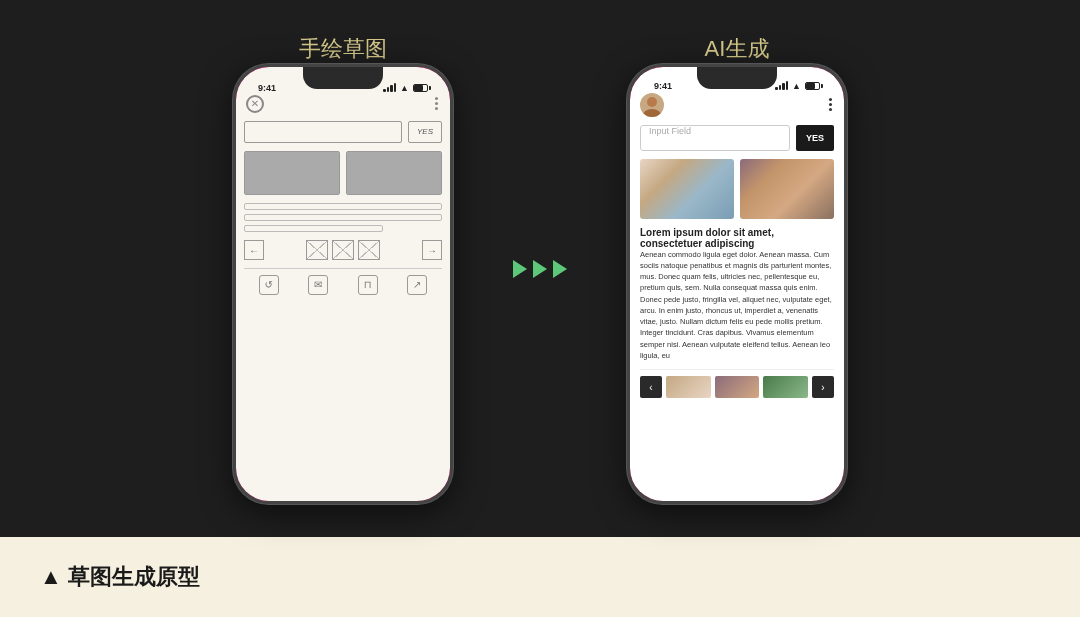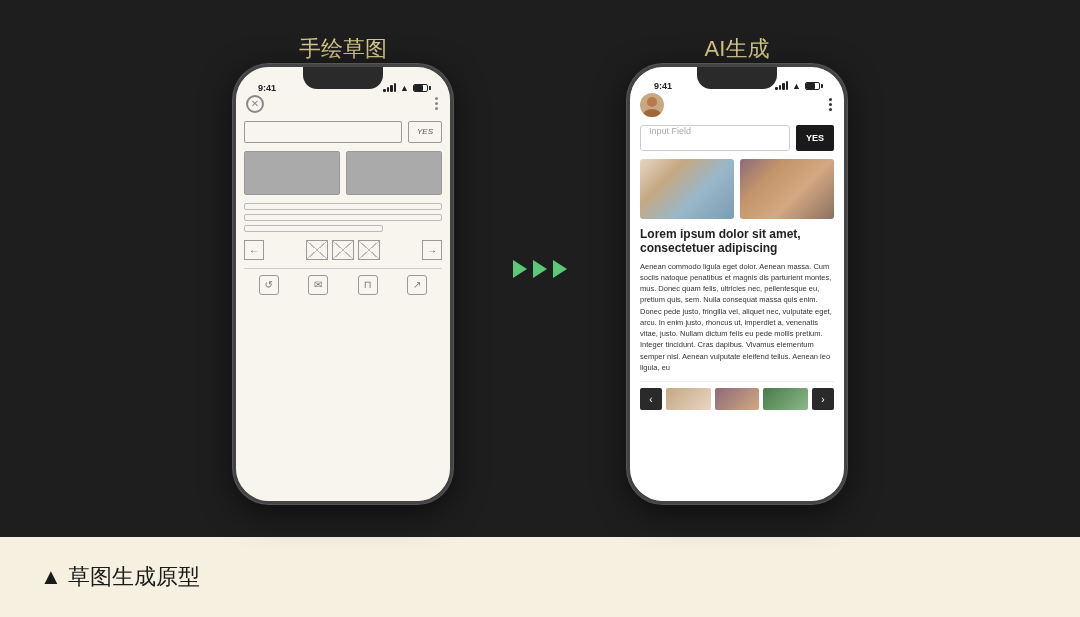--- a/index.html
+++ b/index.html
@@ -23,38 +23,38 @@
     }
     .bottom-bar {
       height: 80px;
       background: #f5f0e0;
       display: flex;
       align-items: center;
       padding: 0 40px;
     }
     .bottom-title {
       font-size: 22px;
-      font-weight: normal;
+      font-weight: bold;
       color: #1a1a1a;
     }
     .section {
       display: flex;
       flex-direction: column;
       align-items: center;
     }
     .section-title {
       font-size: 22px;
       color: #d4c88a;
       font-weight: normal;
     }
     
     .phone {
       width: 220px;
       height: 440px;
-      background: #e5e5e5;
+      background: #ec4899;
       border-radius: 36px;
       border: 3px solid #444;
       position: relative;
       overflow: hidden;
       box-shadow: 0 0 0 1px #555, 0 8px 32px rgba(0,0,0,0.6);
     }
     .phone-notch {
       position: absolute;
       top: 0;
       left: 50%;
@@ -337,24 +337,23 @@
       border-radius: 3px;
       background: linear-gradient(135deg, #e8d5c4 0%, #c4a882 30%, #9ab8c8 60%, #7a9db5 100%);
     }
     .ai-img2 {
       flex: 1;
       height: 60px;
       border-radius: 3px;
       background: linear-gradient(135deg, #8b6b7a 0%, #c4956a 30%, #d4a882 60%, #8a7060 100%);
     }
     .ai-title-text {
-      font-size: 12px;
+      font-size: 10px;
       font-weight: bold;
       color: #222;
-      margin-bottom: 6px;
     }
     .ai-body-text {
       font-size: 7.5px;
       color: #333;
       line-height: 1.5;
       margin-bottom: 8px;
     }
     .ai-bottom-nav {
       display: flex;
       align-items: center;

